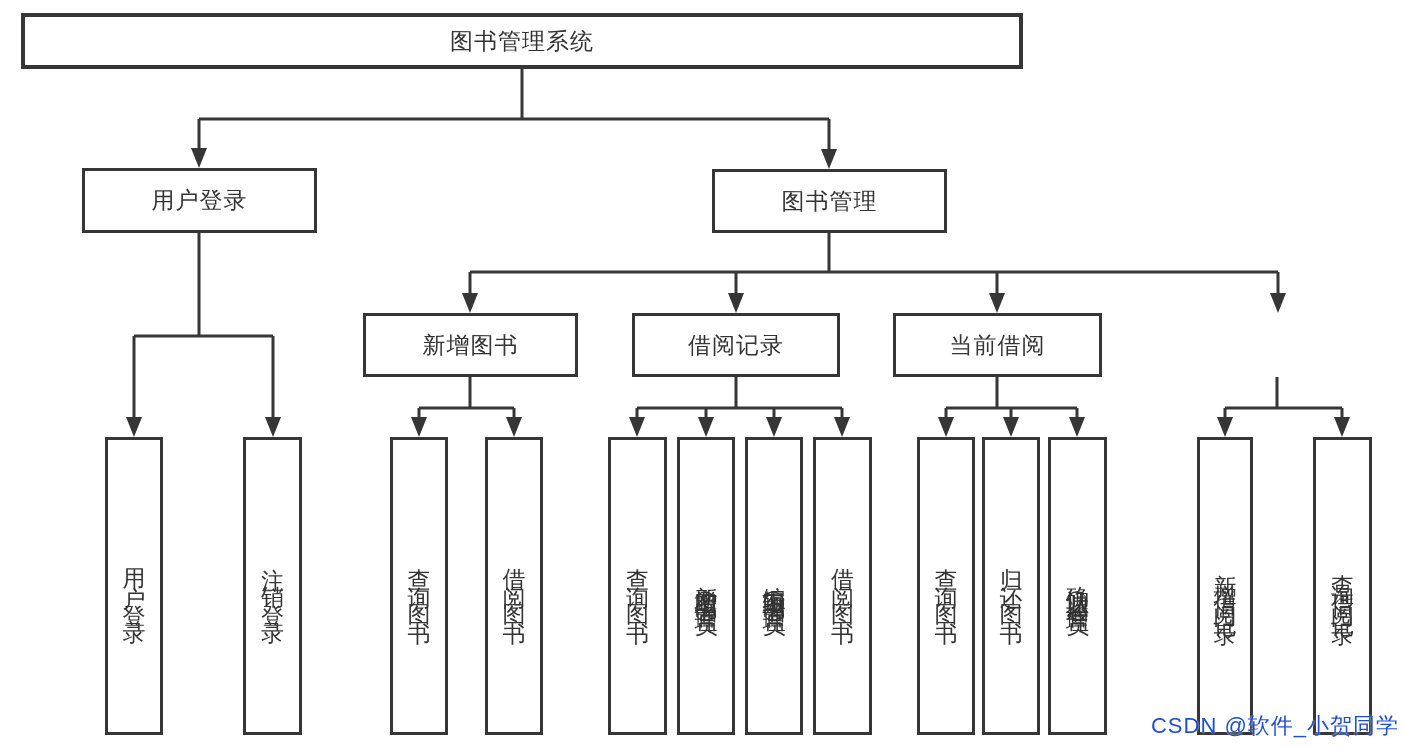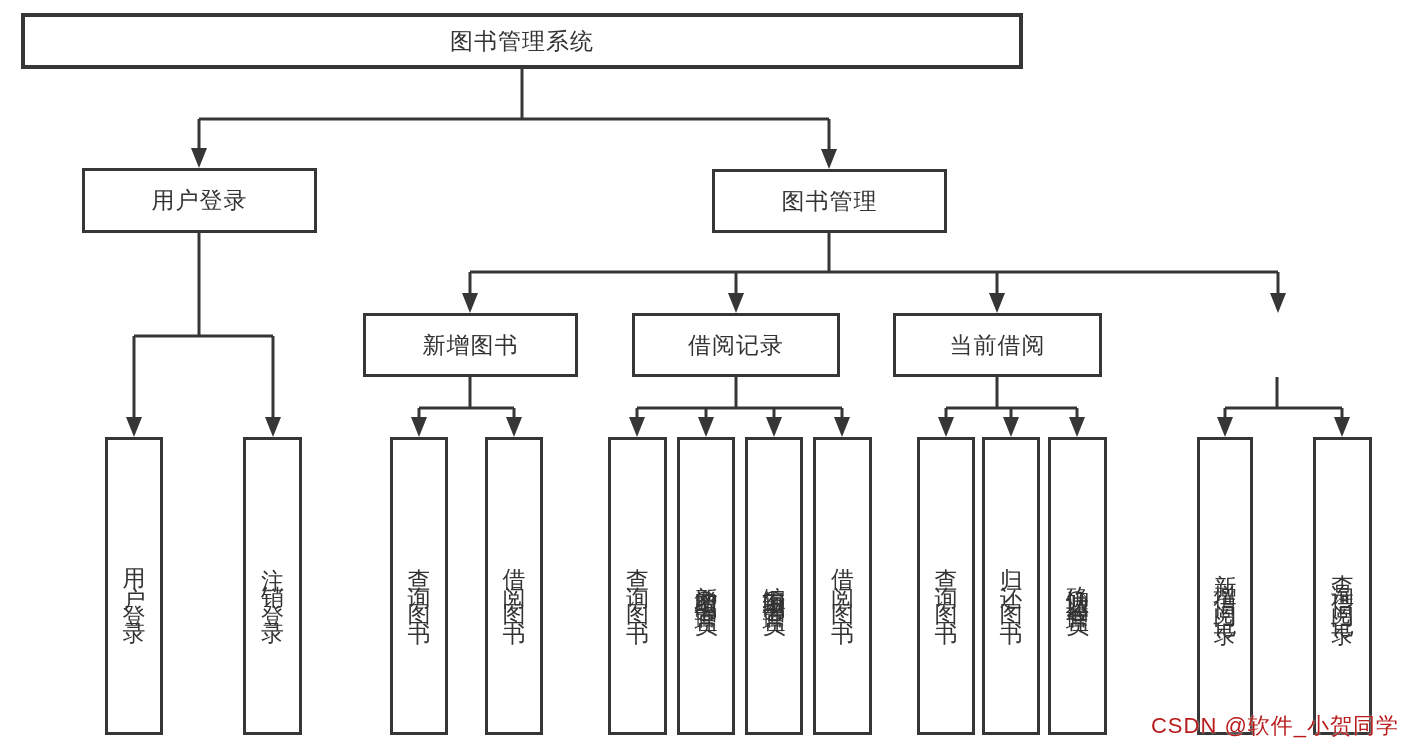--- a/index.html
+++ b/index.html
@@ -29,21 +29,21 @@
     font-size:23px;
     line-height:1;
     letter-spacing:14px;
     white-space:normal;
     text-align:center;
   }
   .watermark{
     position:absolute;
     right:6px;top:711px;
     font-size:22px;
-    color:#b91c1c;
+    color:#1d4ed8;
     letter-spacing:1px;
     text-shadow:0 0 2px #ffffff;
     pointer-events:none;
   }
 </style>
 </head>
 <body>
 
 <div class="canvas">
 

